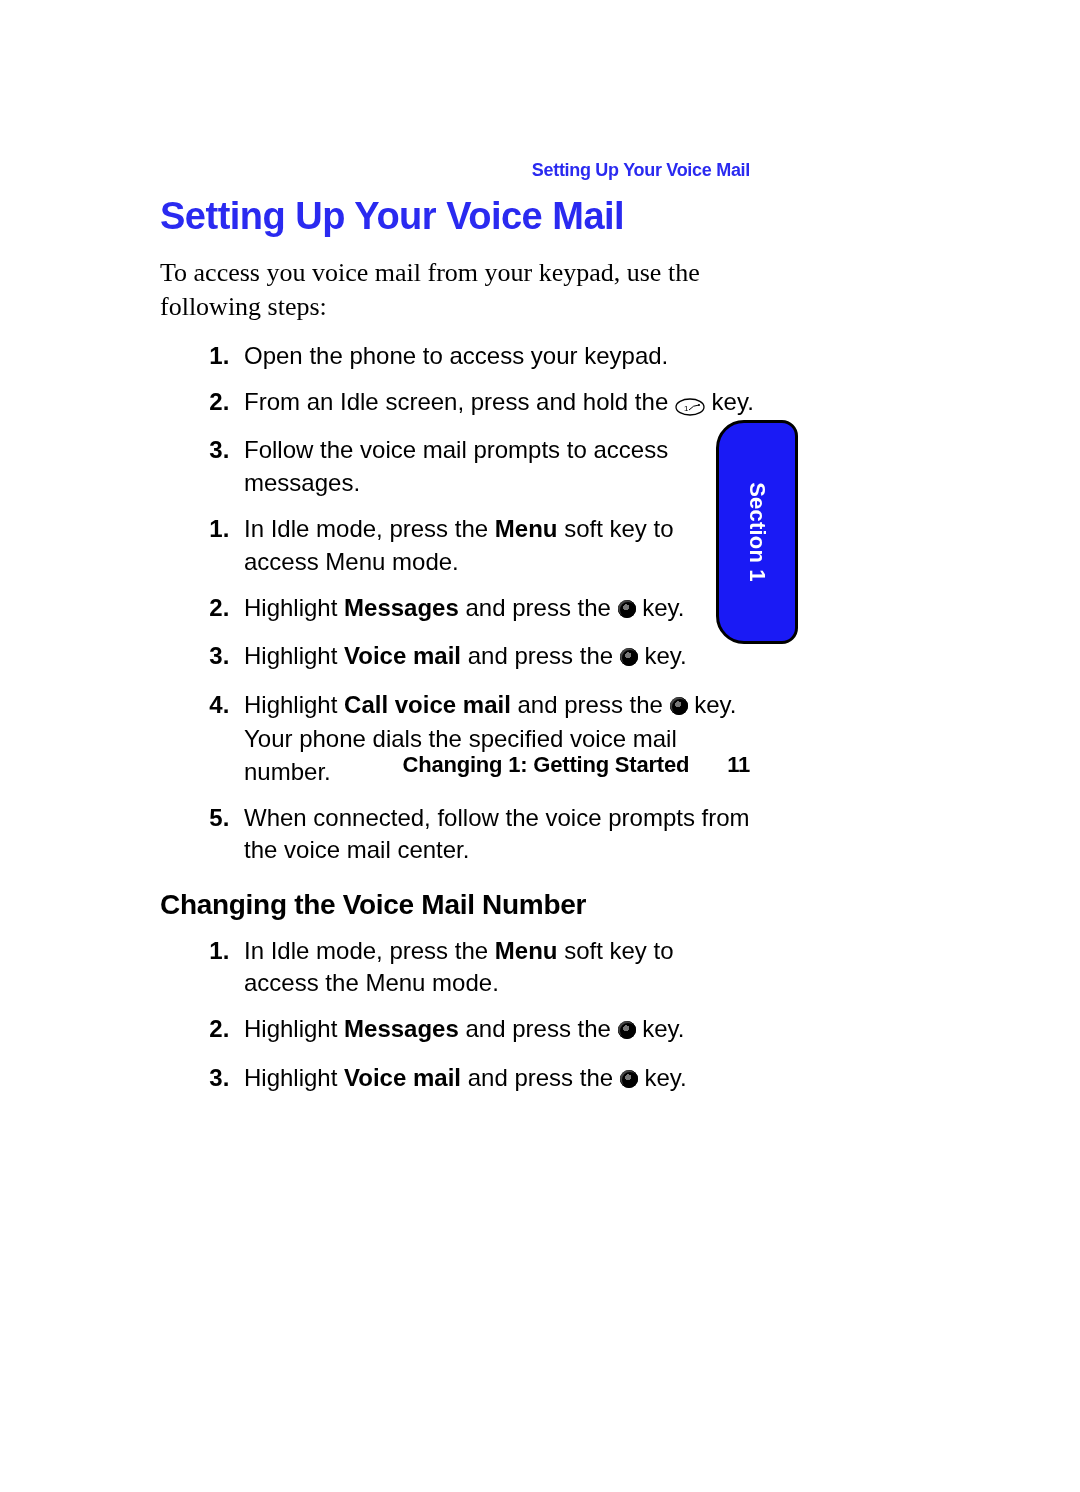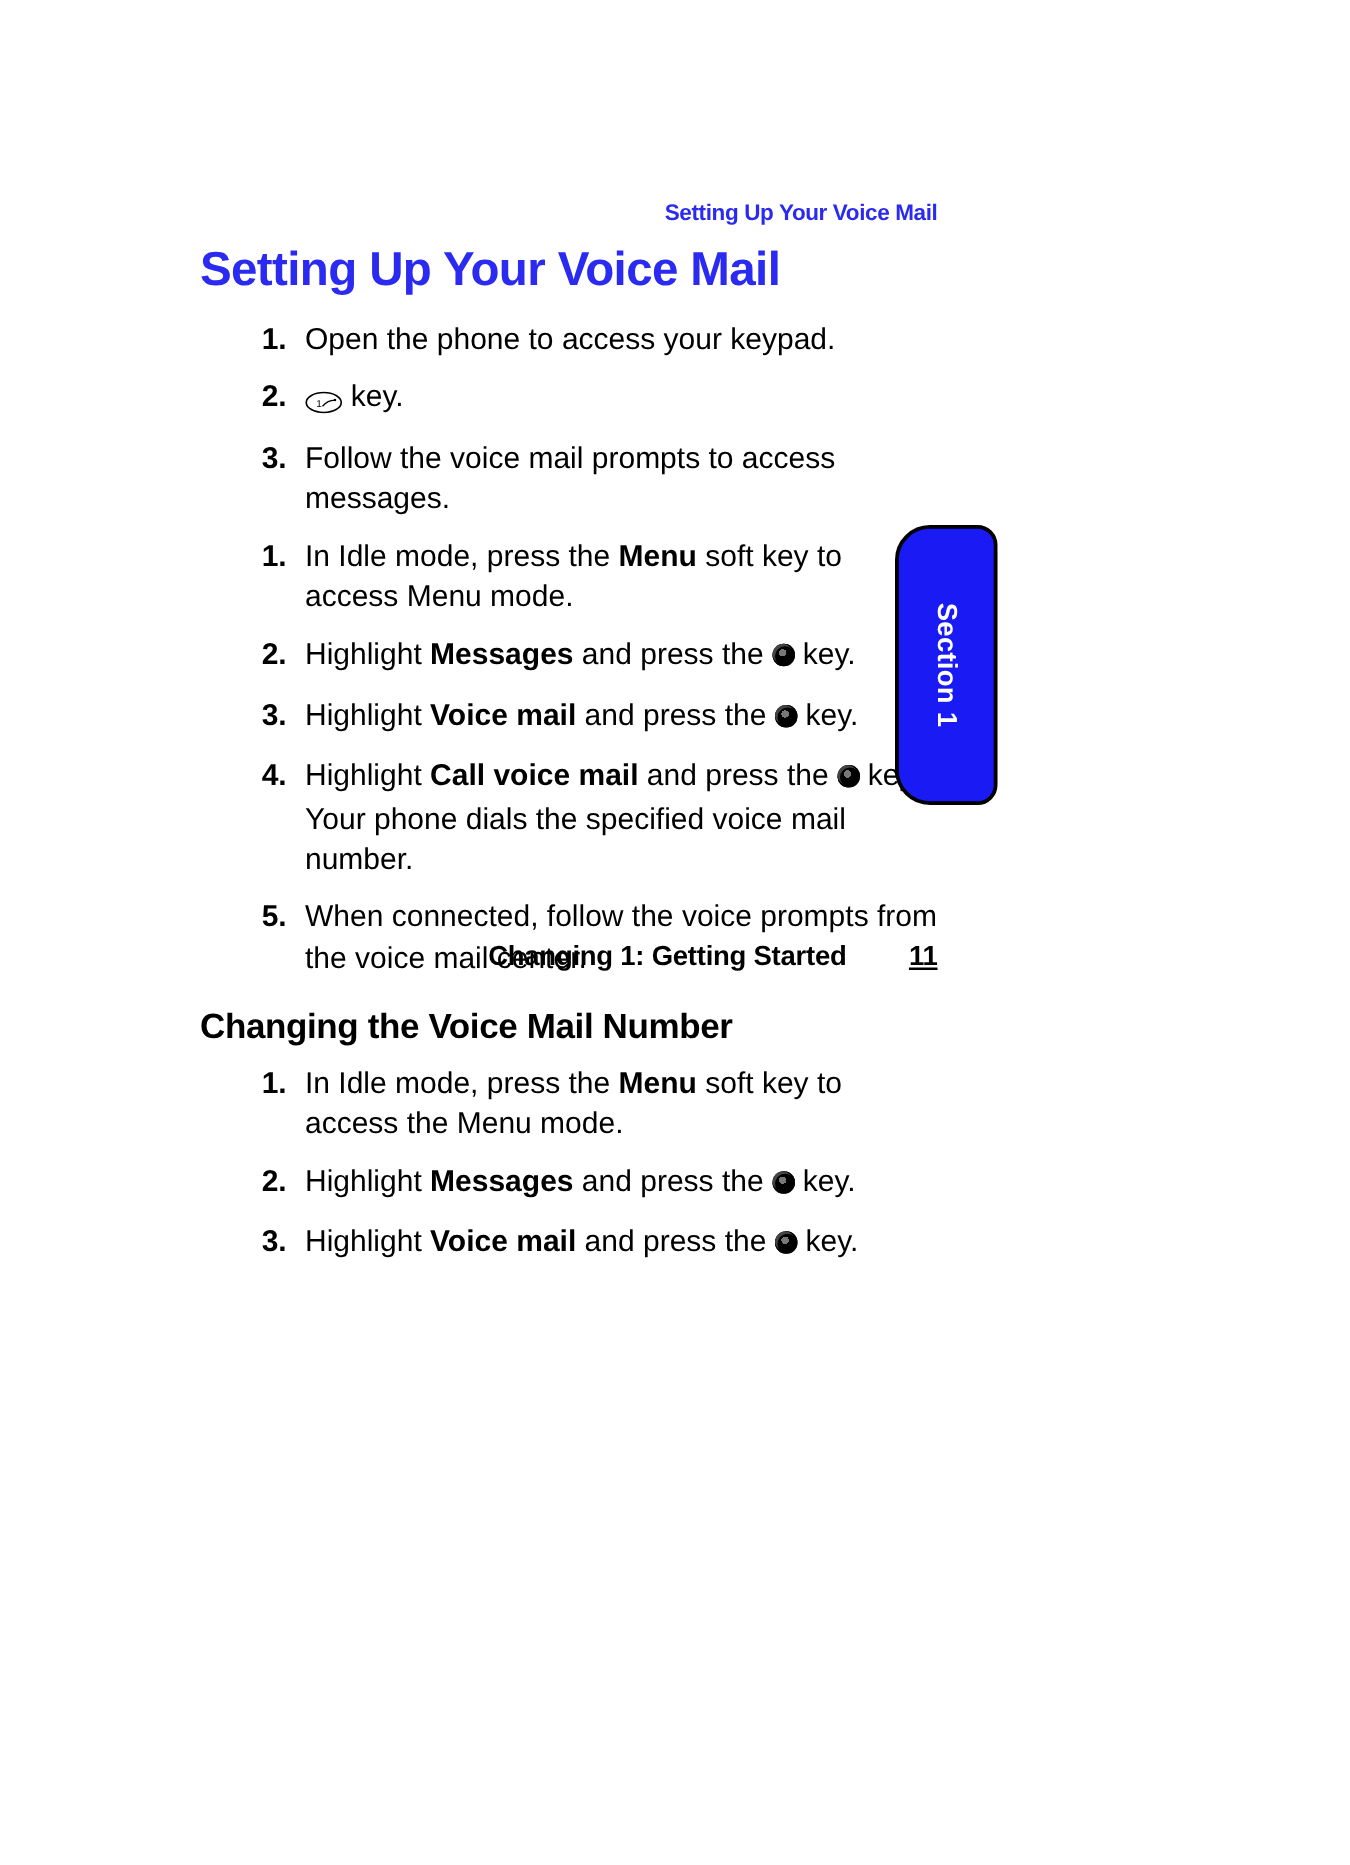--- a/index.html
+++ b/index.html
@@ -119,39 +119,39 @@
     bottom: 385px;
     right: 330px;
     font-family: "Arial Narrow", Arial, Helvetica, sans-serif;
     font-stretch: condensed;
     font-weight: 700;
     font-size: 22px;
     color: #000;
     letter-spacing: -0.2px;
   }
   .page-number {
-    margin-left: 44px;
-    text-decoration: underline;
+    margin-left: 32px;
   }
 </style>
 </head>
 <body>
 
 <div class="page">
 
   <div class="running-head">Setting Up Your Voice Mail</div>
 
   <div class="content">
     <h1>Setting Up Your Voice Mail</h1>
 
+    <p class="intro">To access you voice mail from your keypad, use the following steps:</p>
 
     <ol class="steps">
       <li>Open the phone to access your keypad.</li>
       <li>
-        <span class="key-icon"><svg width="30" height="18" viewBox="0 0 30 18">
+        <span>From an Idle screen, press and hold the </span><span class="key-icon"><svg width="30" height="18" viewBox="0 0 30 18">
               <ellipse cx="15" cy="9" rx="14" ry="8" fill="none" stroke="#000" stroke-width="1.3"></ellipse>
               <text x="9" y="12.5" font-size="8" font-family="Arial" fill="#000">1</text>
               <path d="M14 12 q4 -5 10 -5" fill="none" stroke="#000" stroke-width="1"></path>
               <circle cx="24" cy="7" r="1" fill="#000"></circle>
             </svg></span><span> key.</span>
       </li>
       <li>Follow the voice mail prompts to access messages.</li>
     </ol>
 
 

